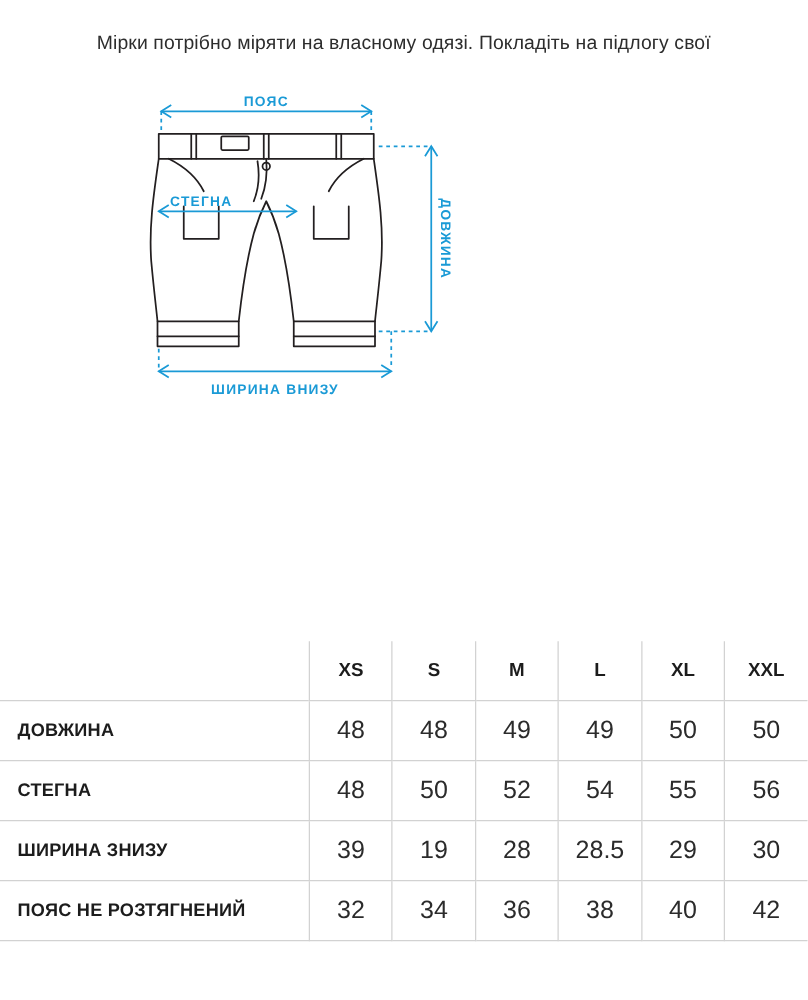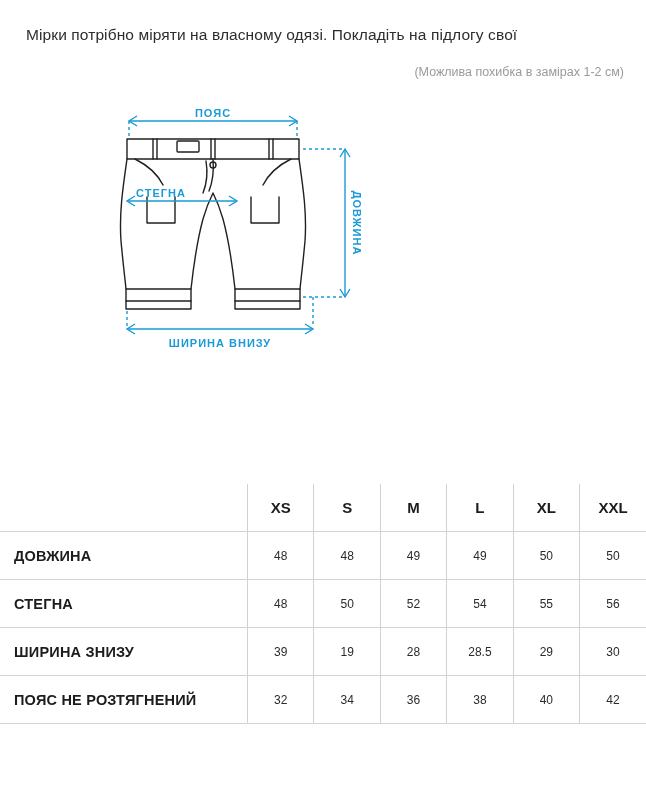--- a/index.html
+++ b/index.html
@@ -17,20 +17,21 @@
   }
   .page {
     width: 646px;
     height: 800px;
     position: relative;
   }
 
   
   .intro {
     padding: 22px 26px 0 26px;
+    text-align: center;
   }
   .intro-line {
     font-size: 15.5px;
     line-height: 25px;
     color: #2d2d2d;
     letter-spacing: 0.1px;
   }
   .note {
     margin-top: 18px;
     text-align: right;
@@ -48,35 +49,35 @@
   }
   .diagram-wrap svg {
     display: block;
     margin: 0 auto;
   }
 
   
   .table-wrap {
     position: absolute;
     left: 0;
-    top: 484px;
+    top: 513px;
     width: 558px;
   }
   table.size-table {
     border-collapse: collapse;
     width: 646px;
     table-layout: fixed;
   }
   table.size-table td, table.size-table th {
     border: 1px solid #d2d2d2;
     padding: 0;
     height: 47px;
     vertical-align: middle;
     text-align: center;
-    font-size: 12px;
+    font-size: 20px;
     font-weight: normal;
     color: #2b2b2b;
   }
   table.size-table tr > *:first-child {
     border-left: none;
   }
   table.size-table tr > *:last-child {
     border-right: none;
   }
   table.size-table thead tr th {
@@ -102,21 +103,20 @@
   .col-size  { width: 66px; }
 </style>
 </head>
 <body>
 
 <div class="page">
 
   <div class="intro">
     <div class="intro-line">Мірки потрібно міряти на власному одязі. Покладіть на підлогу свої</div>
   </div>
-  <div class="note">(Можлива похибка в замірах 1-2 см)</div>
 
   <div class="diagram-wrap">
     <svg width="420" height="280" viewBox="0 0 420 280">
       <g fill="none" stroke="#231f20" stroke-width="1.4" stroke-linejoin="round" stroke-linecap="round">
 
         <path d="M14,38 L14,58 L186,58 L186,38 Z"></path>
 
         <path d="M14,58
                  C10,86 6,112 8,140
                  C10,162 12,178 13,188

